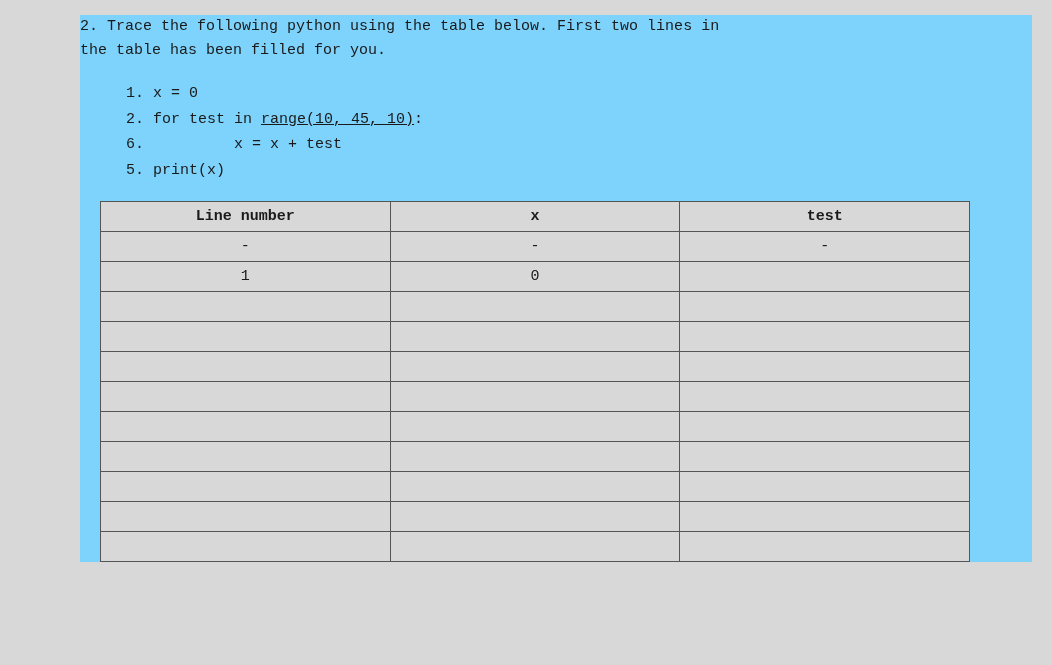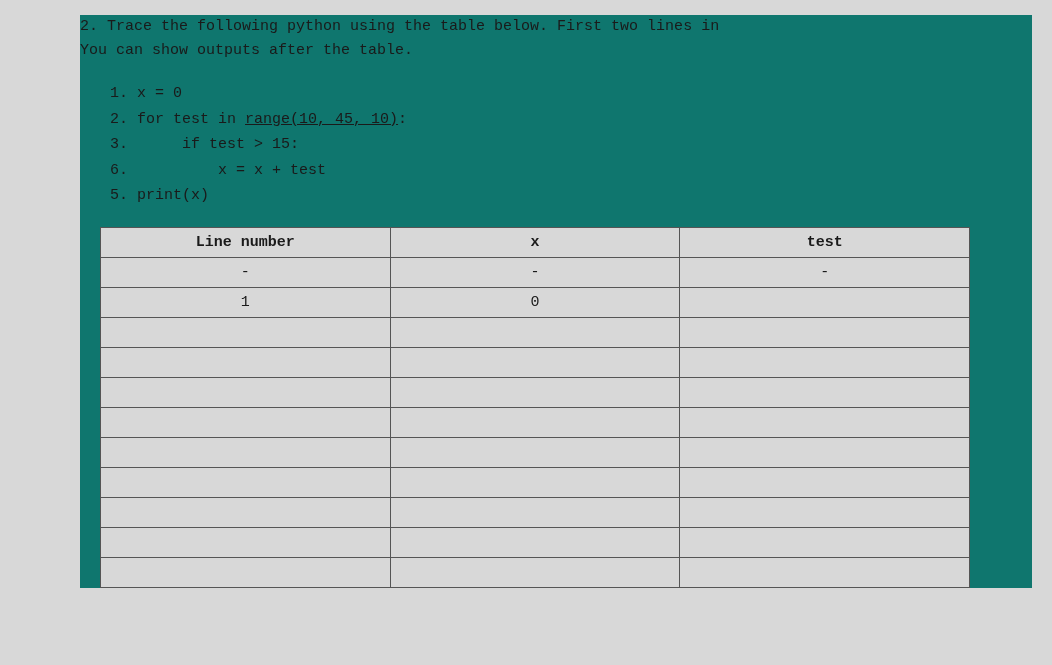--- a/index.html
+++ b/index.html
@@ -12,39 +12,40 @@
       background-color: #d8d8d8;
       font-family: 'Courier New', Courier, monospace;
       font-size: 15px;
       color: #1a1a1a;
       width: 1052px;
       min-height: 665px;
       padding: 15px 20px 15px 80px;
     }
 
     .content-area {
-      background-color: #0f766e;
+      background-color: #7dd3fc;
     }
 
     .description {
       margin-bottom: 18px;
       line-height: 1.6;
     }
 
     .description p {
       white-space: pre-wrap;
     }
 
     .code-block {
       margin: 14px 0 18px 30px;
       line-height: 1.7;
     }
 
     .code-block .code-line {
       white-space: pre;
+      margin-left: 16px;
     }
 
     .underline {
       text-decoration: underline;
     }
 
     table {
       border-collapse: collapse;
       width: 870px;
       margin-left: 20px;
@@ -82,27 +83,26 @@
       width: 280px;
     }
   </style>
 </head>
 <body>
 
 <div class="content-area">
 
   <div class="description">
     <p><span>2.</span> <span>Trace the following python using the table below. First two lines in</span></p>
-    <p>You can show outputs after the table.</p>
+    <p>the table has been filled for you.</p>
   </div>
 
   <div class="code-block">
     <div class="code-line">1. x = 0</div>
     <div class="code-line">2. for test in <span class="underline">range(10, 45, 10)</span>:</div>
-    <div class="code-line">3.      if test &gt; 15:</div>
     <div class="code-line">6.          x = x + test</div>
     <div class="code-line">5. print(x)</div>
   </div>
 
   <table>
     <thead>
       <tr>
         <th class="col-line">Line number</th>
         <th class="col-x">x</th>
         <th class="col-test">test</th>

